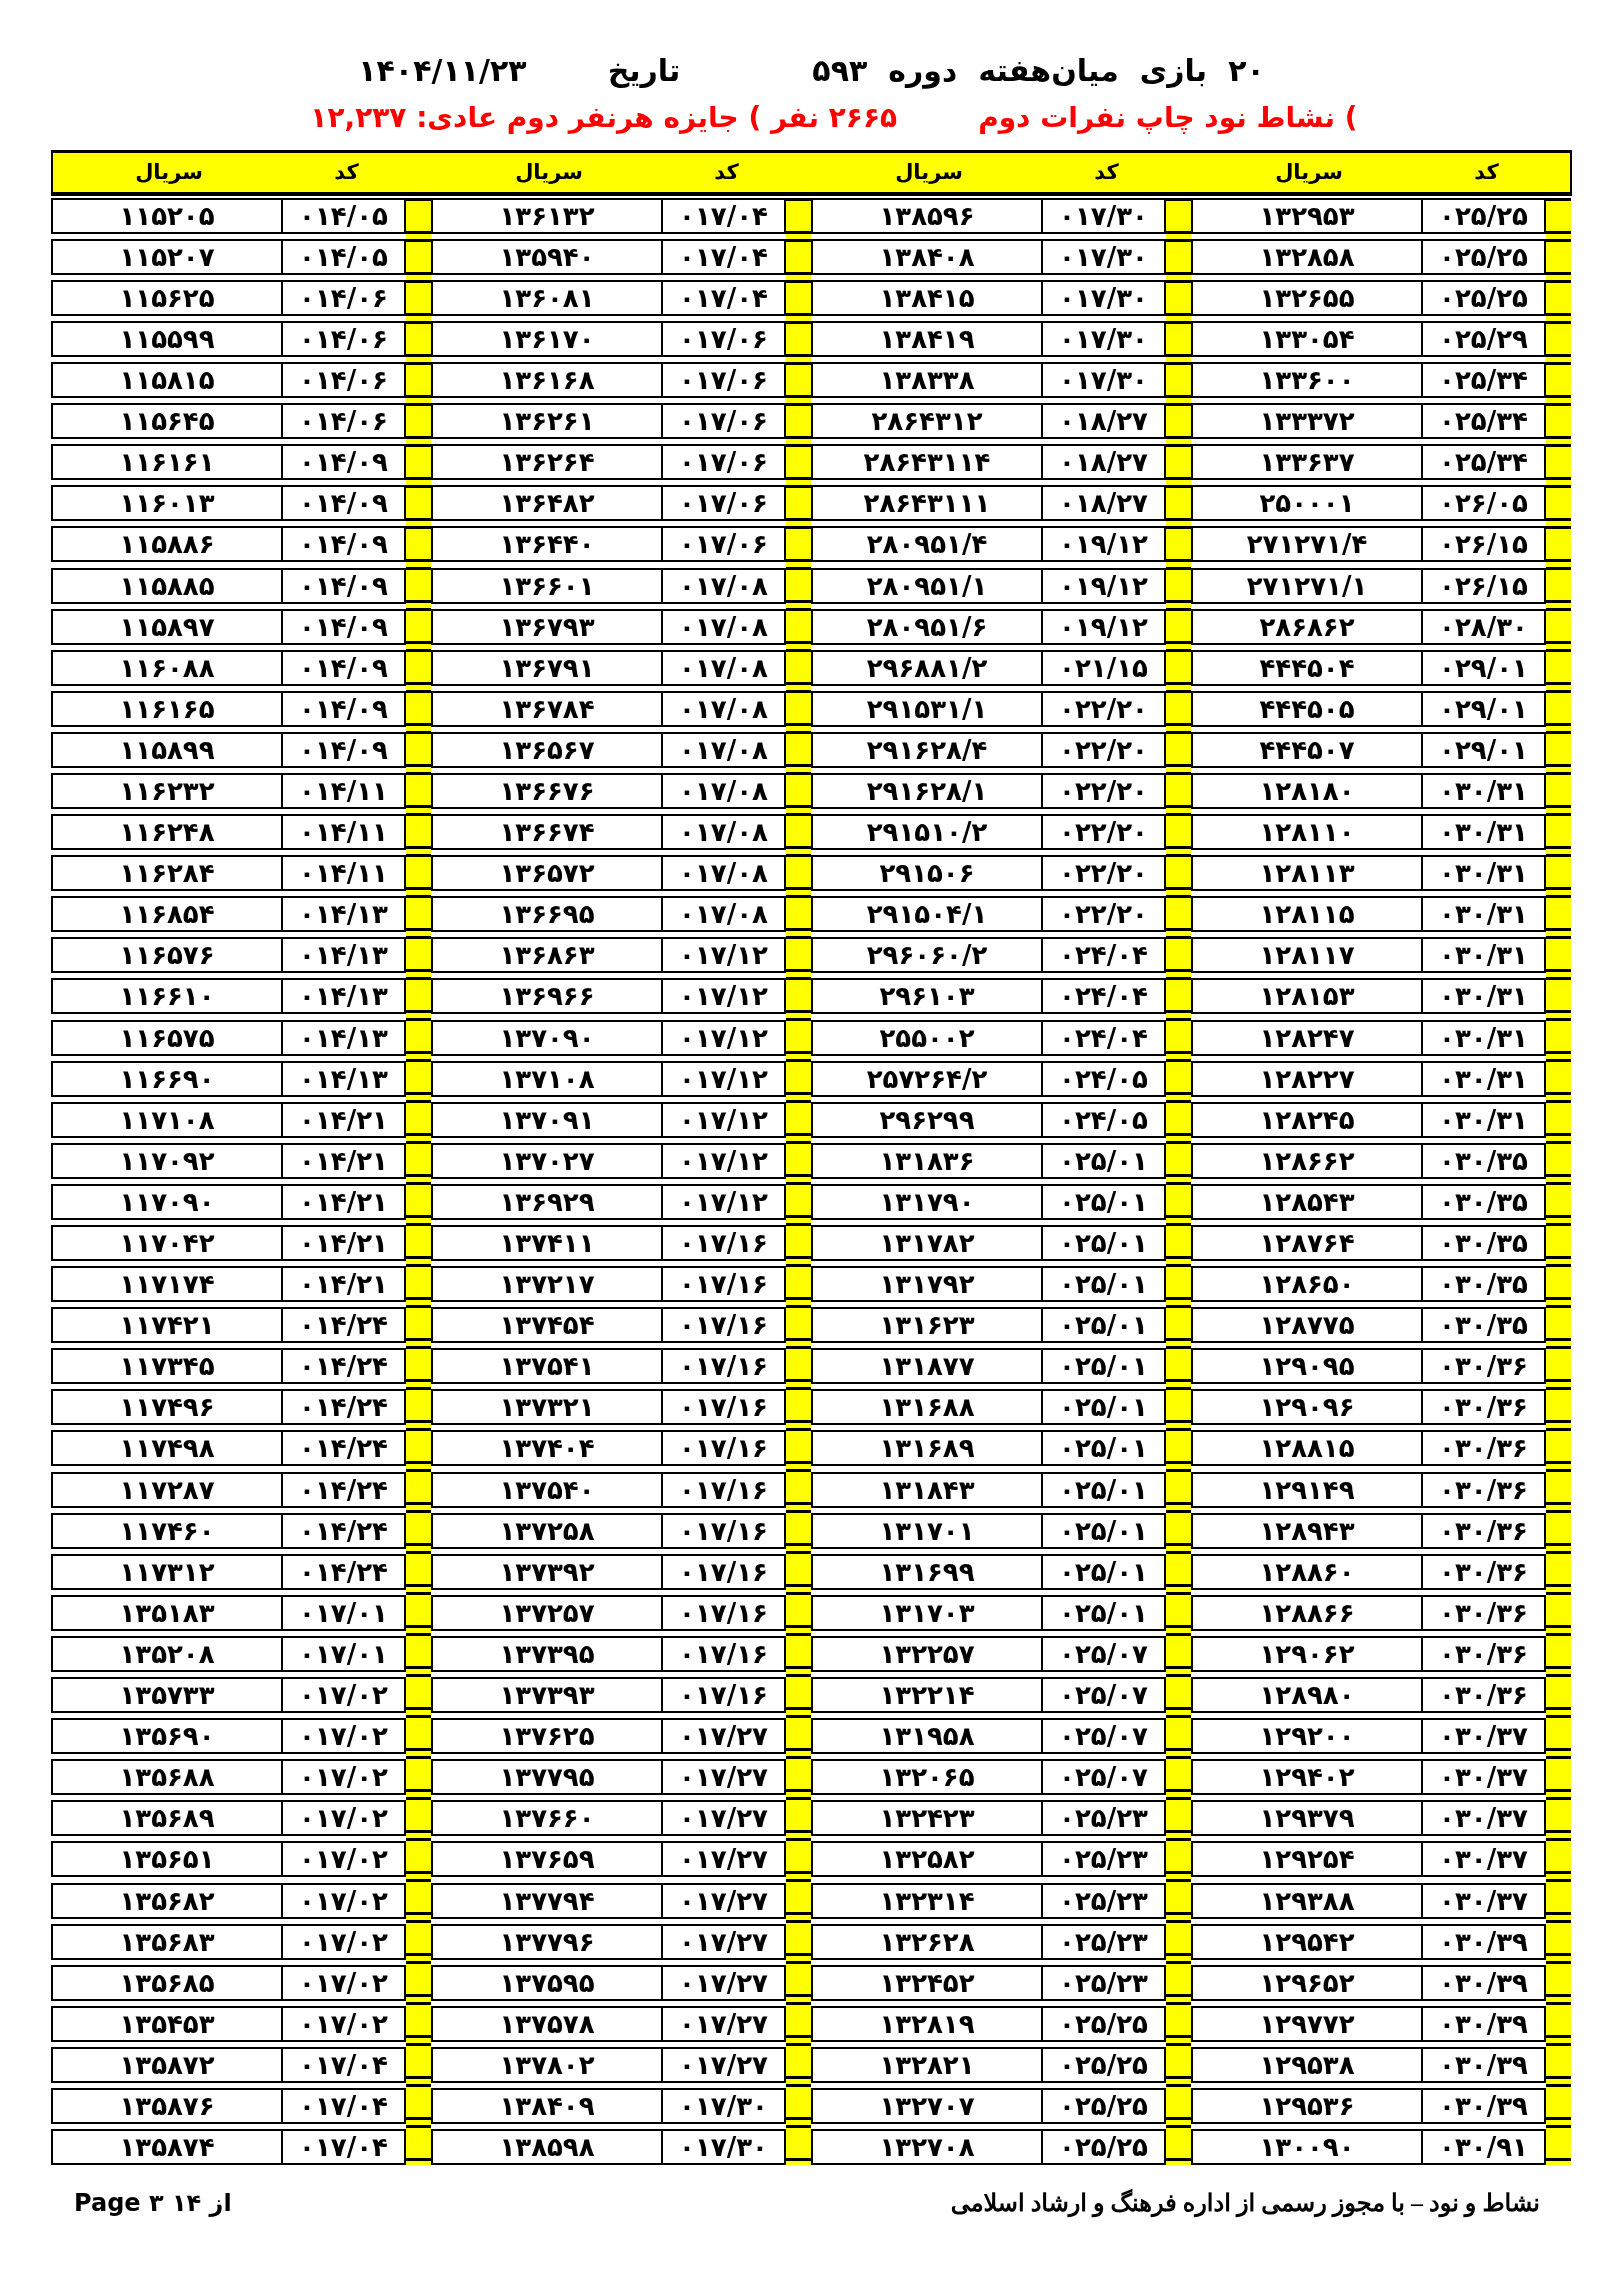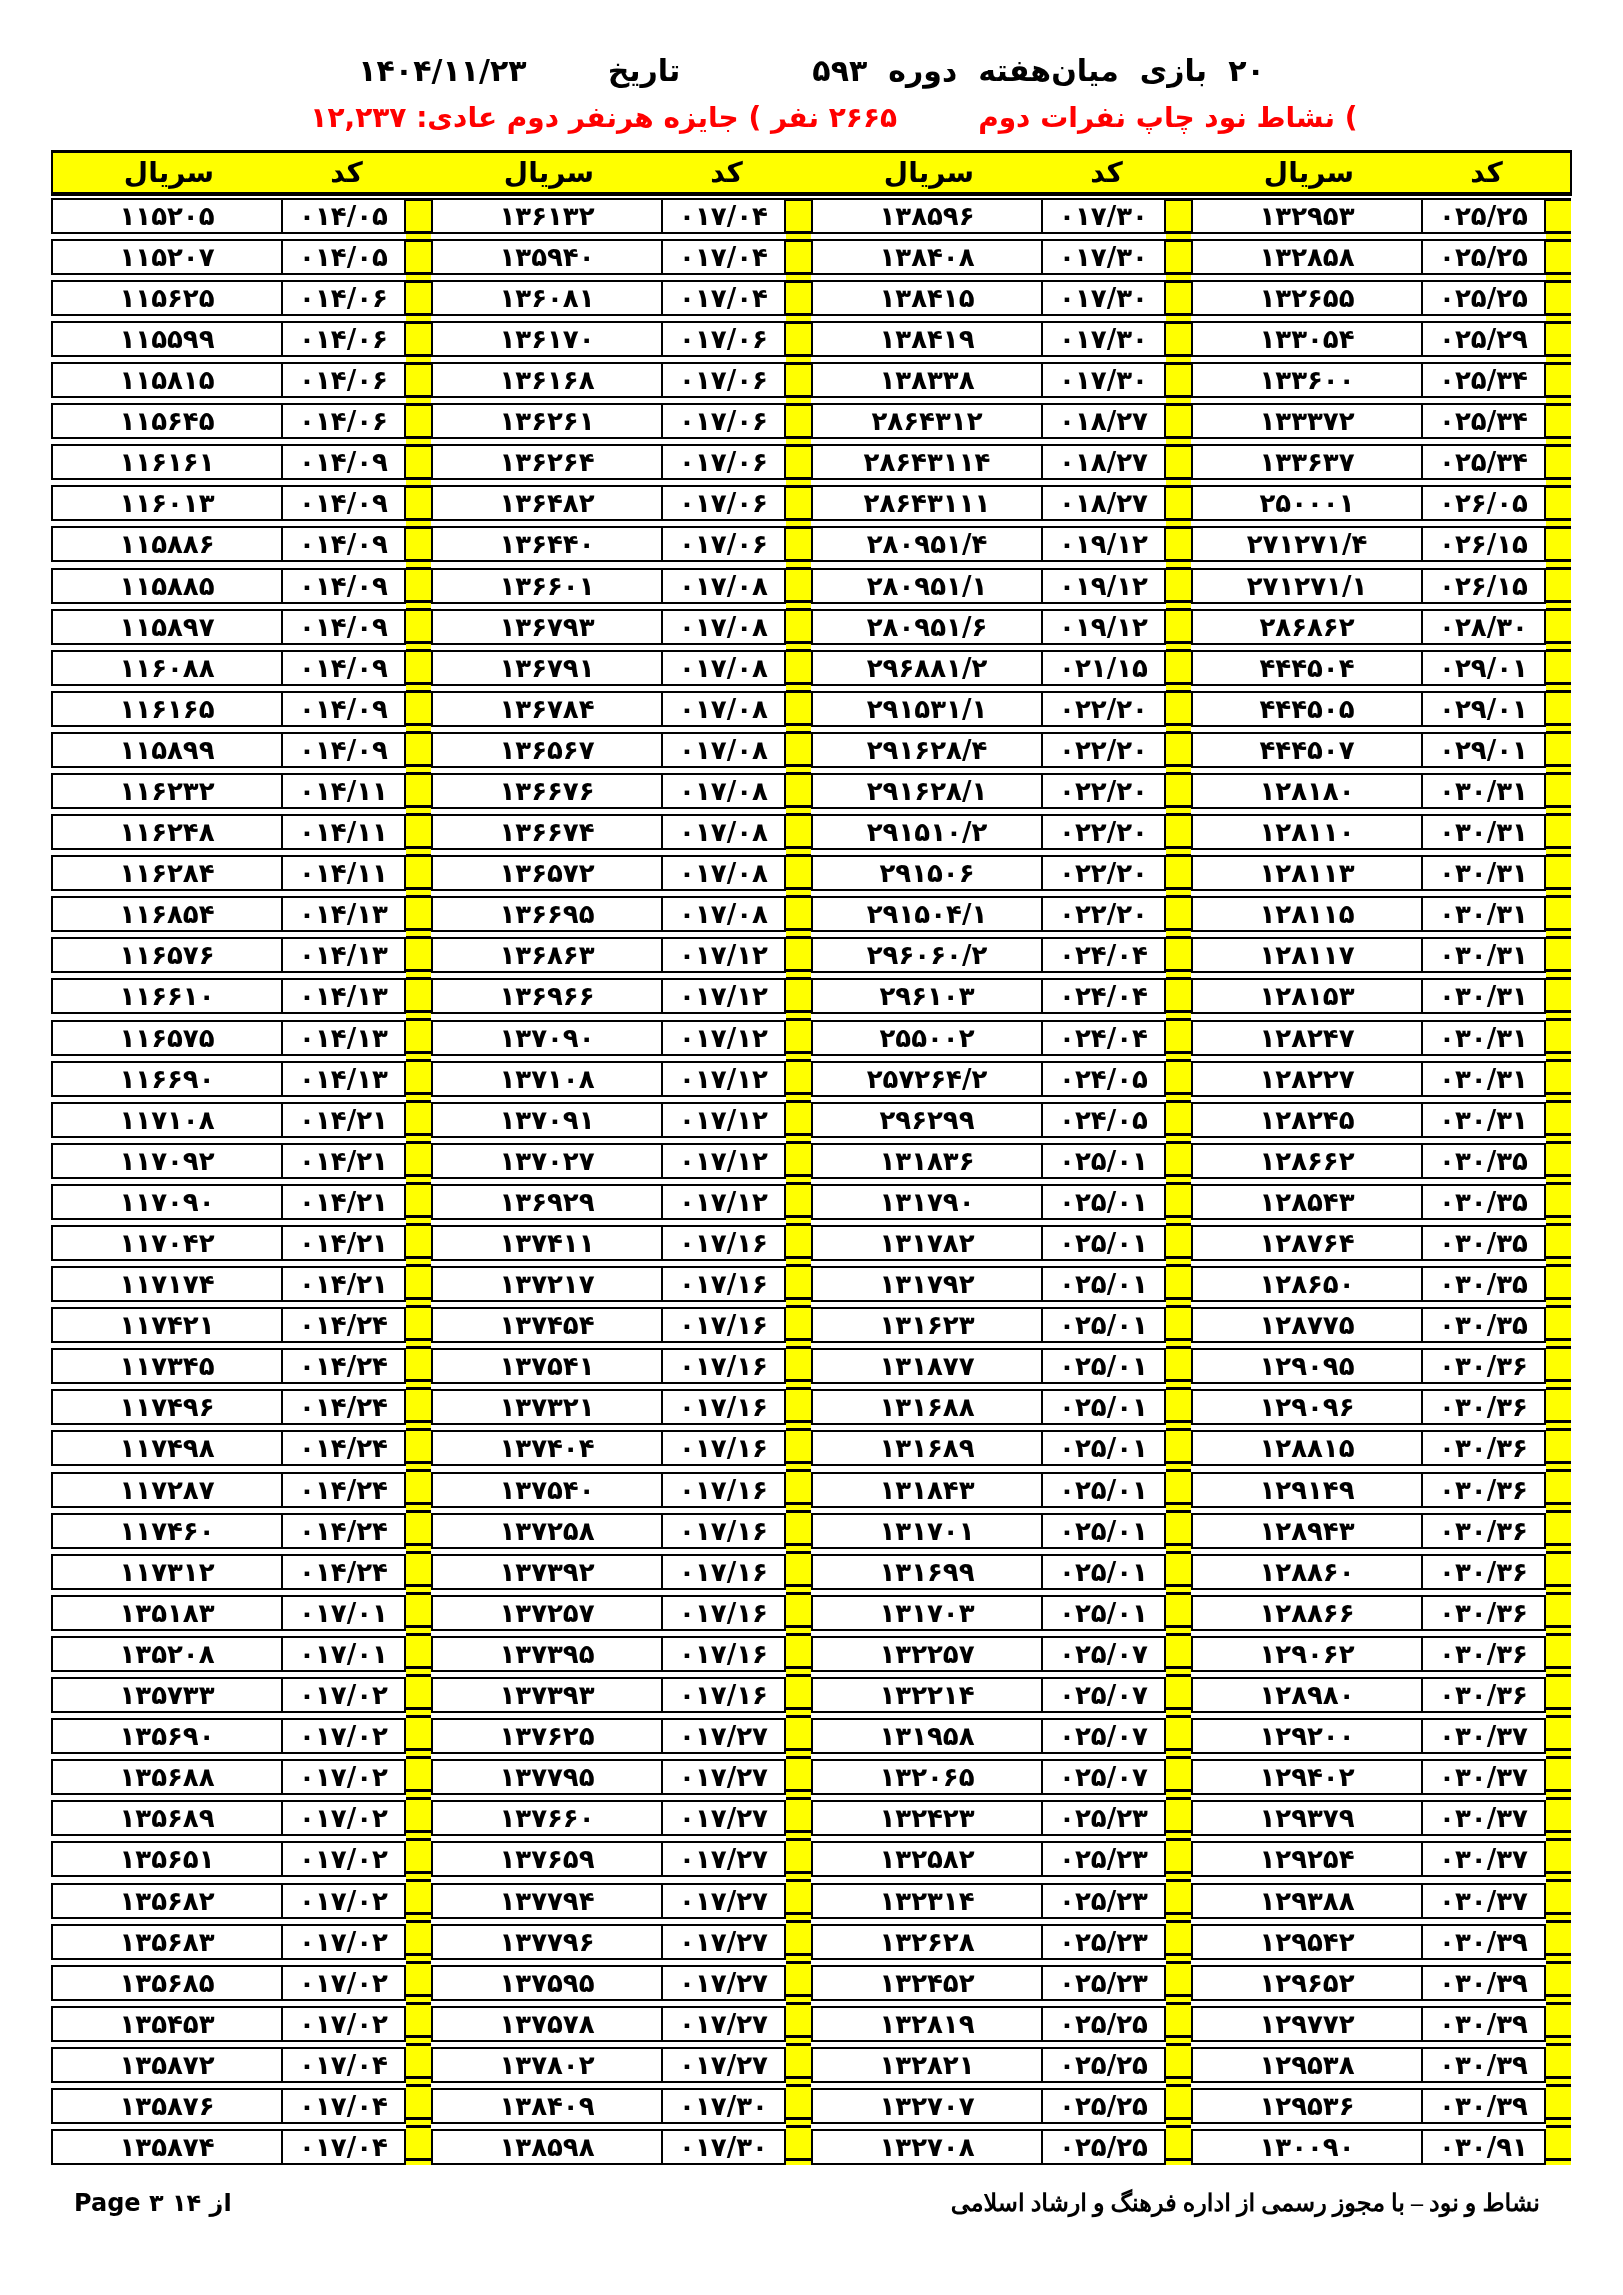--- a/index.html
+++ b/index.html
@@ -41,21 +41,21 @@
   .band {
     width: 100%; height: 46px;
     background: #ffff00;
     border: 2.8px solid #000;
     border-top-width: 3.7px;
     border-bottom-width: 4.2px;
     display: grid;
     grid-template-columns: repeat(4, 232px 123px 25px);
     align-items: center;
     overflow: hidden;
-    font-size: 28px;
+    font-size: 21px;
   }
   .band .hcell { text-align: center; direction: rtl; }
 
   .grid {
     margin-top: 1.9px;
     display: grid;
     grid-template-columns: repeat(4, 232px 123px 25px);
     grid-auto-rows: 36px;
     row-gap: 5.1px;
     grid-auto-flow: row;

